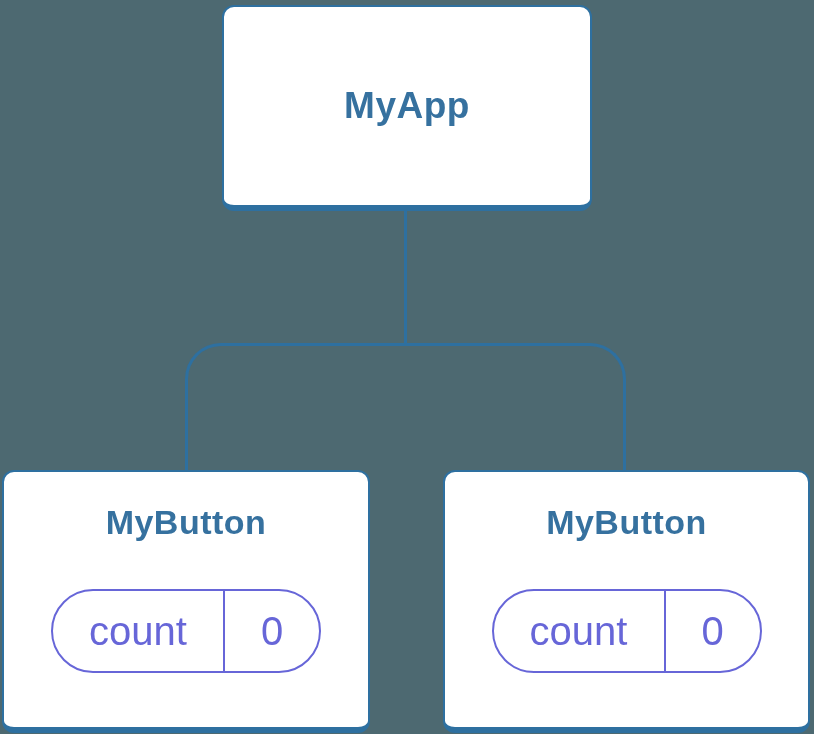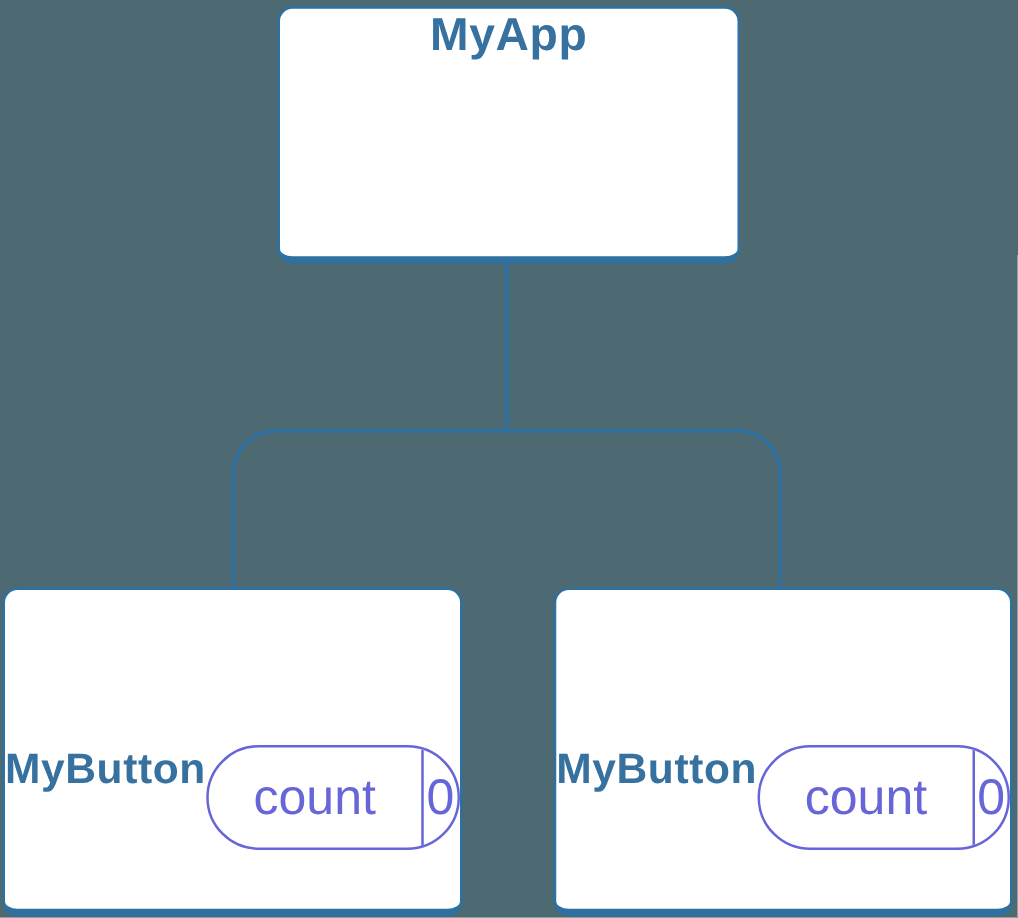--- a/index.html
+++ b/index.html
@@ -23,21 +23,21 @@
   .node {
     position: absolute;
     background: var(--node-fill);
     border: 2px solid var(--line-blue);
     border-bottom-width: 6px;
     border-radius: 12px;
   }
   .node.root {
     left: 222px; top: 5px;
     width: 370px; height: 206px;
-    display: flex; justify-content: center;
+    display: flex; align-items: center; justify-content: center;
   }
   .node.root .node-title { font-size: 37px; }
   .node-title {
     font-size: 34px;
     font-weight: bold;
     color: var(--title-blue);
     letter-spacing: 0.5px;
   }
   .stem {
     position: absolute;
@@ -48,21 +48,21 @@
   .bracket {
     position: absolute;
     left: 185px; top: 343px;
     width: 441px; height: 127px;
     border: 3px solid var(--line-blue);
     border-bottom: none;
     border-radius: 36px 36px 0 0;
   }
   .node.child {
     top: 470px; height: 263px;
-    display: flex; flex-direction: row; align-items: center;
+    display: flex; flex-direction: column; align-items: center;
     padding-top: 30px;
   }
   .node.child.left  { left: 2px;   width: 368px; }
   .node.child.right { left: 443px; width: 367px; }
   .node.child .node-title { line-height: 40px; }
   .pill {
     margin-top: 47px;
     width: 270px; height: 84px;
     border: 2px solid var(--state-purple);
     border-radius: 60px;

